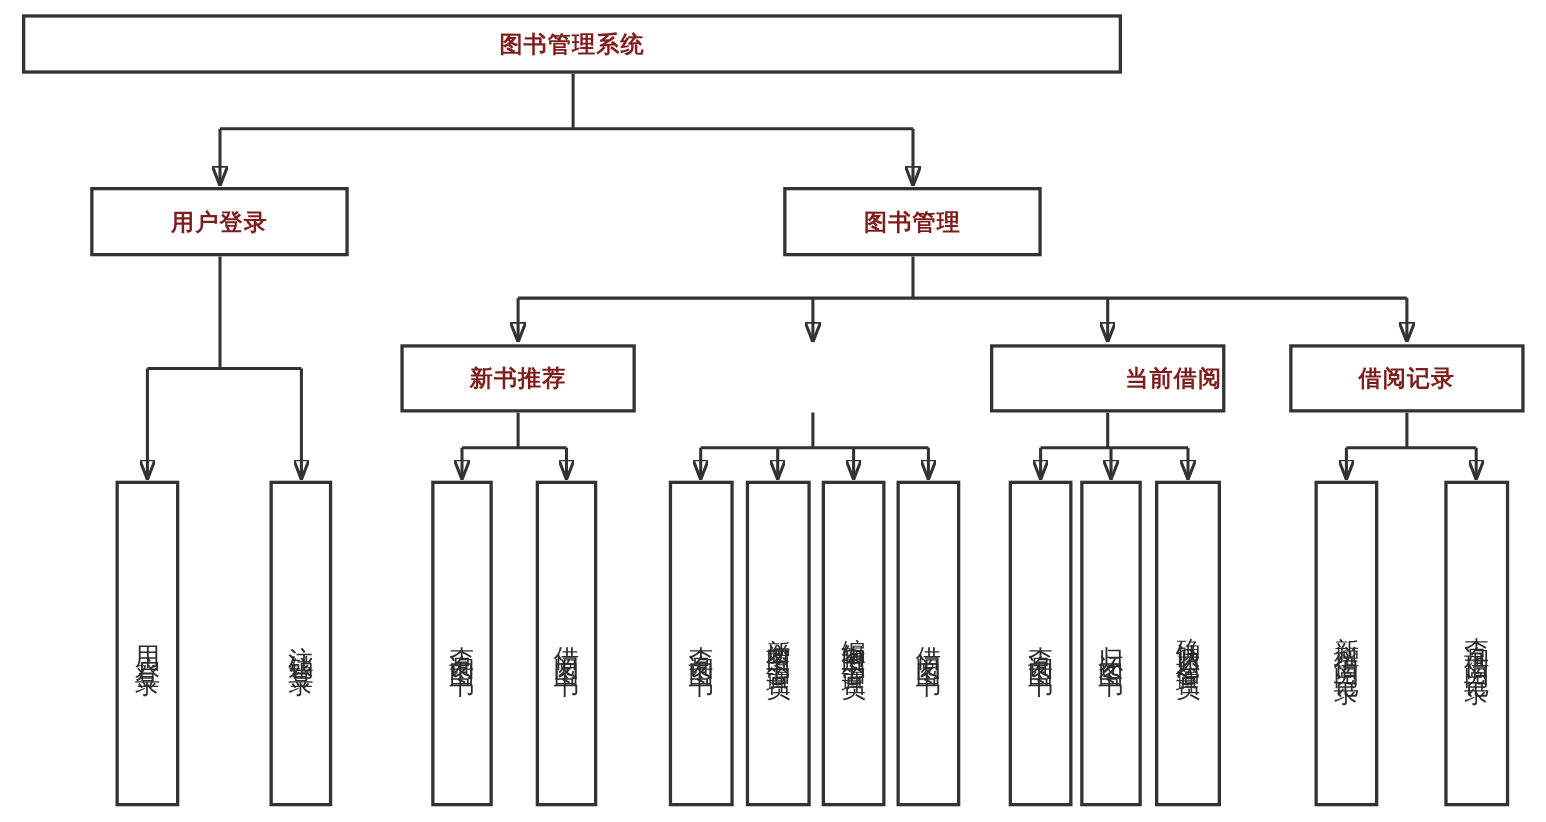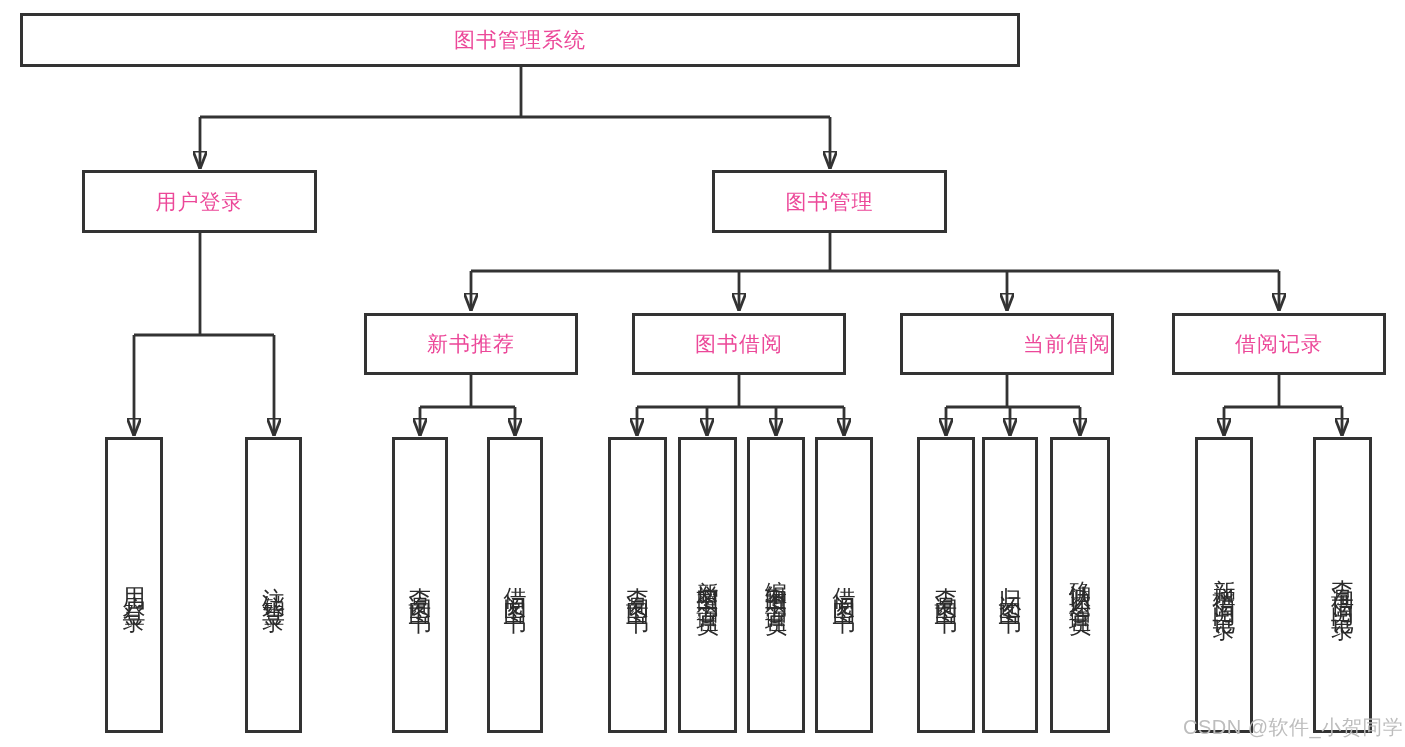--- a/index.html
+++ b/index.html
@@ -20,21 +20,22 @@
     box-sizing:border-box;
     border:3px solid #333333;
     background:#ffffff;
     display:flex;align-items:center;justify-content:center;
     color:#2b2b2b;
   }
   .h-label{
     font-size:21px;
     letter-spacing:1px;
     white-space:nowrap;
-    color:#ec4899;
+    color:#7f1d1d;
+    font-weight:bold;
   }
   .v-label{
     writing-mode:vertical-rl;
     text-orientation:mixed;
     font-size:23px;
     line-height:1;
     letter-spacing:8px;
     color:#2b2b2b;
     white-space:nowrap;
   }
@@ -145,23 +146,20 @@
   <div class="node" id="n-l2-0">
     <span class="h-label">用户登录</span>
   </div>
   <div class="node" id="n-l2-1">
     <span class="h-label">图书管理</span>
   </div>
 
   <div class="node" id="n-l3-0">
     <span class="h-label">新书推荐</span>
   </div>
-  <div class="node" id="n-l3-1">
-    <span class="h-label">图书借阅</span>
-  </div>
   <div class="node" id="n-l3-2">
     <span class="h-label">当前借阅</span>
   </div>
   <div class="node" id="n-l3-3">
     <span class="h-label">借阅记录</span>
   </div>
 
   <div class="node leaf" id="n-leaf-0">
     <span class="v-label">用户登录</span>
   </div>
@@ -195,15 +193,14 @@
   <div class="node leaf dense" id="n-leaf-10">
     <span class="v-label">确认归还（管理员）</span>
   </div>
   <div class="node leaf" id="n-leaf-11">
     <span class="v-label">新增借阅记录</span>
   </div>
   <div class="node leaf" id="n-leaf-12">
     <span class="v-label">查询借阅记录</span>
   </div>
 
-  <div class="watermark">CSDN @软件_小贺同学</div>
 
 </div>
 
 </body></html>

